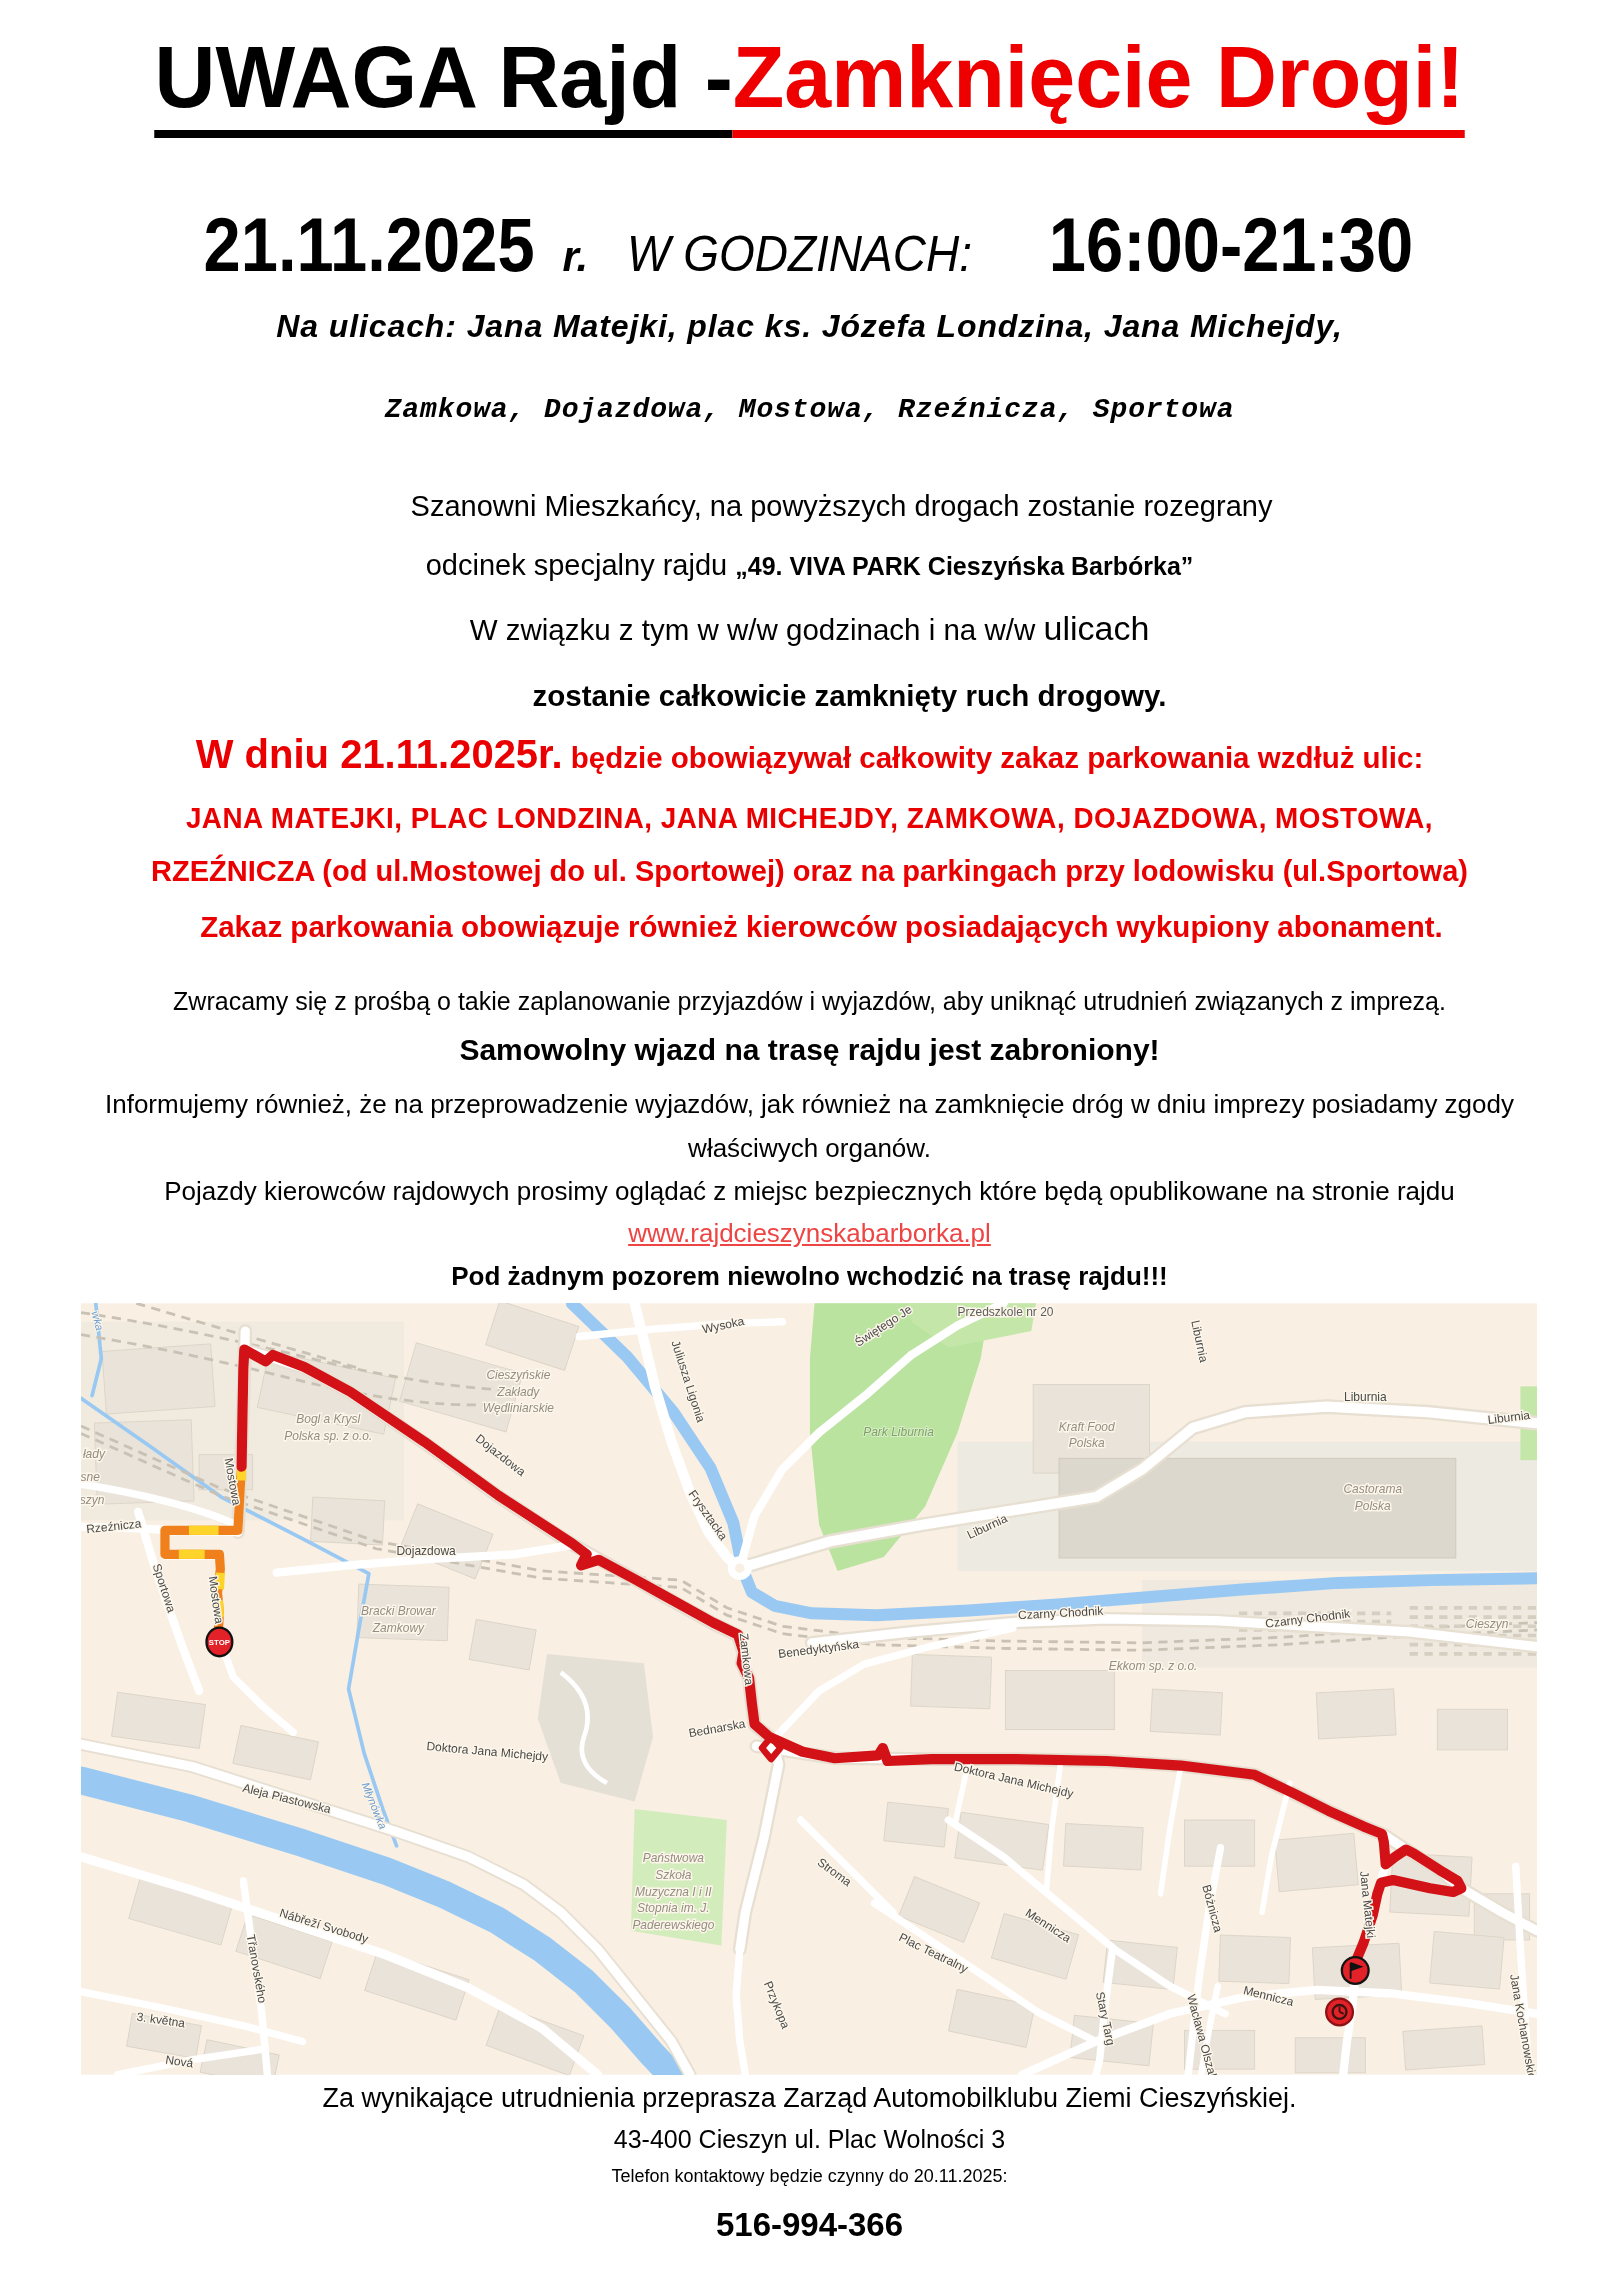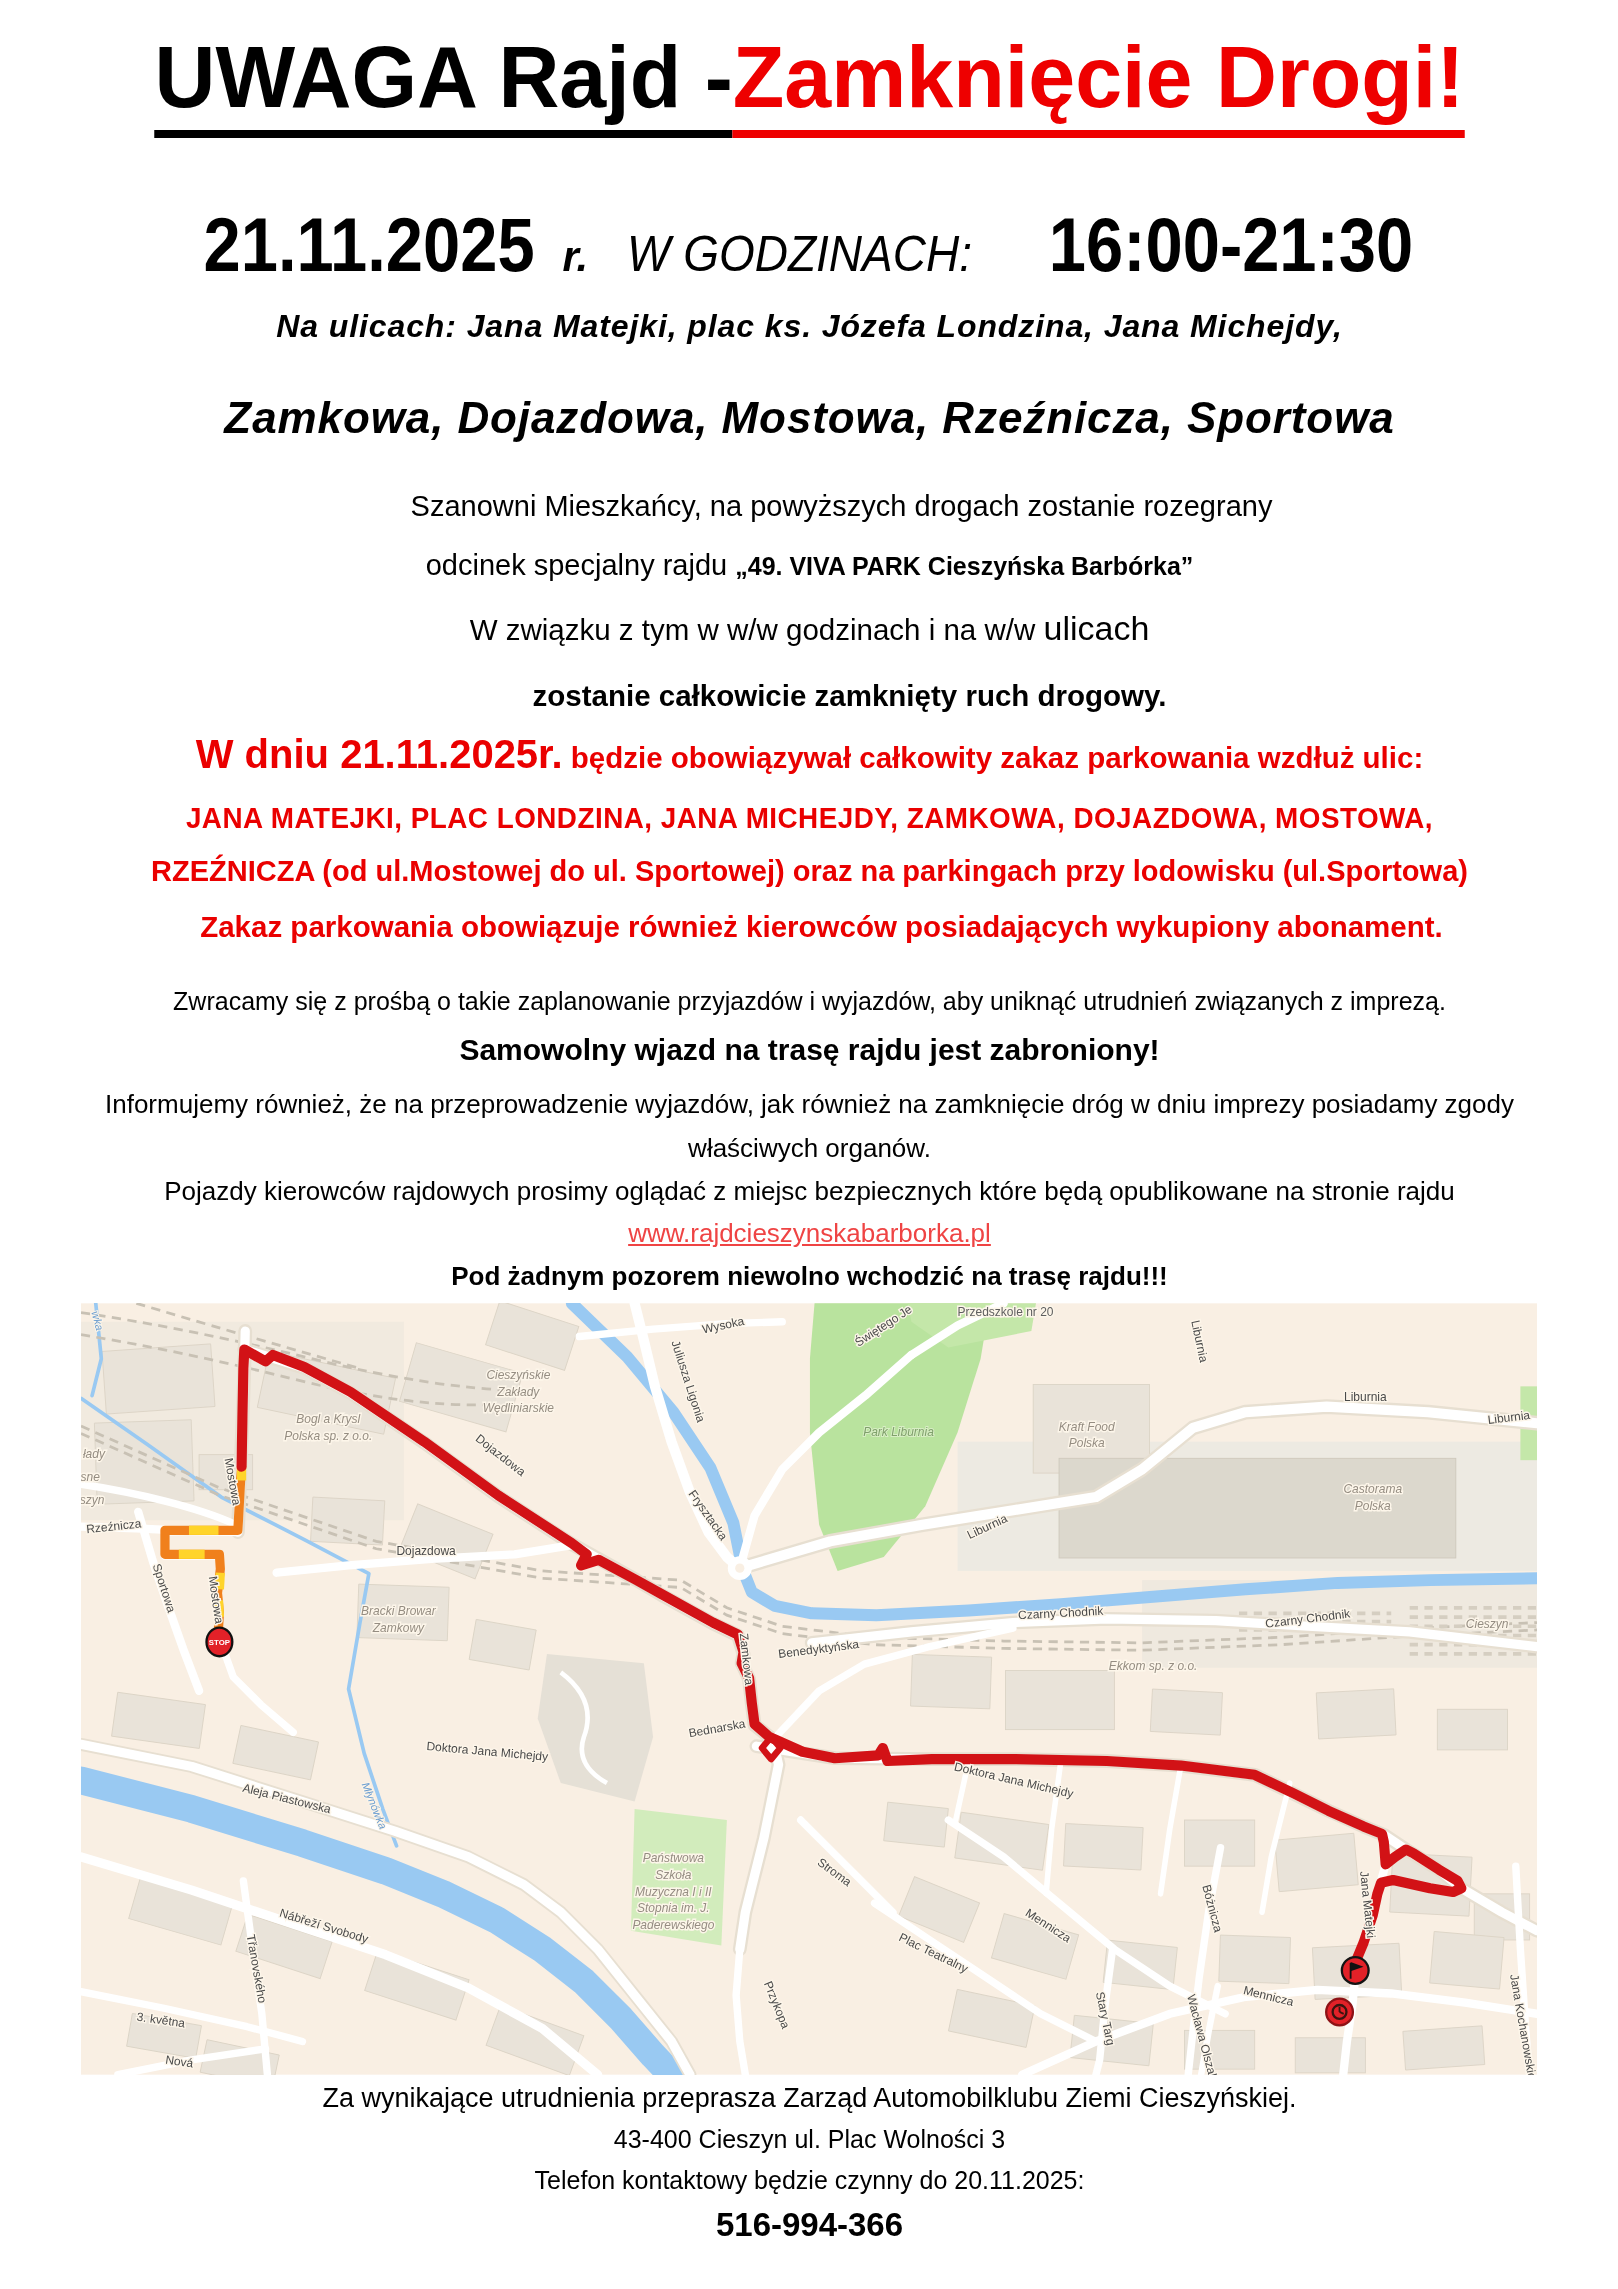--- a/index.html
+++ b/index.html
@@ -10,21 +10,21 @@
   #title{top:31px;font-size:87px;font-weight:700;letter-spacing:0px;transform:scaleX(0.97);transform-origin:50% 0;}
   #title .tl{border-bottom:8.3px solid #000;padding-bottom:7.4px;display:inline-block;}
   #title .tr{color:#ee0000;border-bottom:8.3px solid #ee0000;padding-bottom:7.4px;display:inline-block;}
   
   #dateline{top:205px;}
   #dateline .big{font-size:76px;font-weight:700;transform:scaleX(.88);display:inline-block;transform-origin:50% 80%;}
   #dateline .r{font-size:42px;font-weight:700;font-style:italic;margin:0 24px 0 5.5px;}
   #dateline .wg{font-size:50px;font-style:italic;margin-right:37px;transform:scaleX(.92);display:inline-block;}
   .bi{font-weight:700;font-style:italic;}
   #streets1{top:310px;font-size:32px;letter-spacing:0.9px;}
-  #streets2{top:395px;font-size:44px;letter-spacing:0.9px;}
+  #streets2{top:395px;font-size:28px;letter-spacing:0.9px;font-family:Liberation Mono, monospace;}
   #p1{top:491px;font-size:29px;padding-left:32px;}
   #p2{top:550px;font-size:29px;}
   #p2 b{font-size:25px;}
   #p3{top:611px;font-size:29.5px;}
   #p3 .bigword{font-size:34px;}
   #p4{top:681px;font-size:29.5px;font-weight:700;padding-left:40px;}
   .red{color:#ea0000;}
   #redh{top:733px;font-size:29.5px;font-weight:700;}
   #redh .rbig{font-size:40px;}
   #red1{top:803px;font-size:29px;font-weight:700;letter-spacing:0.5px;transform:scaleX(.96);transform-origin:50% 50%;}
@@ -33,21 +33,21 @@
   #p5{top:988px;font-size:25px;}
   #p6{top:1034px;font-size:30px;font-weight:700;}
   #p7a{top:1091px;font-size:26px;}
   #p7b{top:1135px;font-size:26px;}
   #p8{top:1178px;font-size:26px;}
   #link{top:1220px;font-size:26px;}
   #link a{color:#ef4444;text-decoration:underline;cursor:pointer;}
   #p9{top:1263px;font-size:26px;font-weight:700;}
   #footer1{top:2084px;font-size:27px;}
   #footer2{top:2126px;font-size:25px;}
-  #footer3{top:2167px;font-size:25px;}
+  #footer3{top:2167px;font-size:18px;}
   #phone{top:2208px;font-size:33px;font-weight:700;}
   
   #map{position:absolute;left:81px;top:1303px;width:1456px;height:772px;}
   #map svg{display:block;}
   .road{fill:none;stroke:#ffffff;stroke-linecap:round;stroke-linejoin:round;}
   .case{fill:none;stroke:#e7dfd1;stroke-linecap:round;stroke-linejoin:round;}
   .bld{fill:#e9e3d9;stroke:#dcd4c6;stroke-width:1;}
   .bld2{fill:#dcd8cd;stroke:#cfc9bd;stroke-width:1;}
   .water{fill:none;stroke:#99c9f2;stroke-linecap:round;stroke-linejoin:round;}
   .rail{fill:none;stroke:#c8c1b4;stroke-width:3;stroke-dasharray:10 7;}

